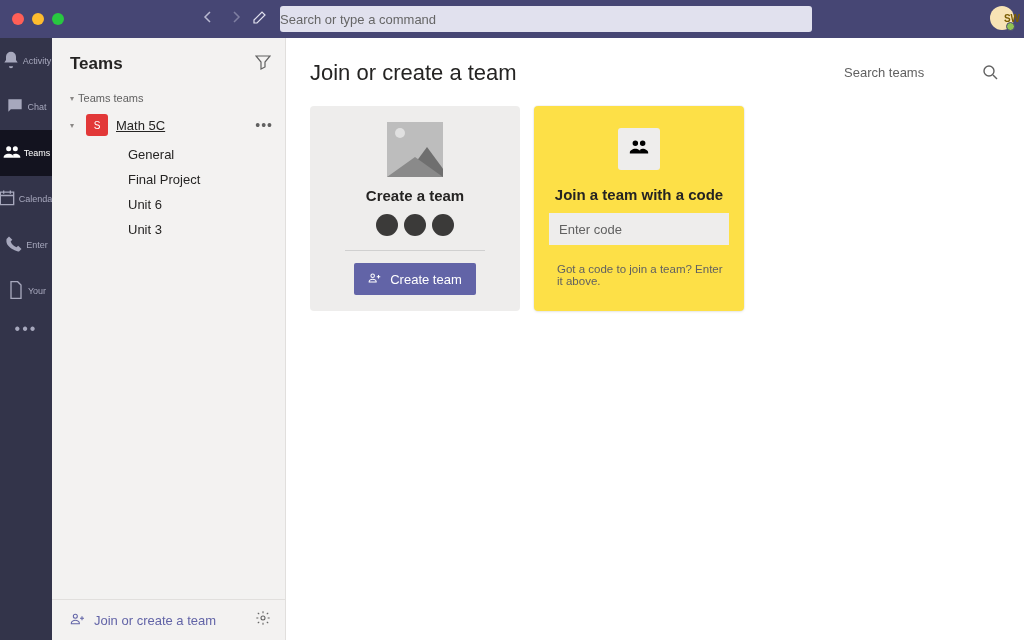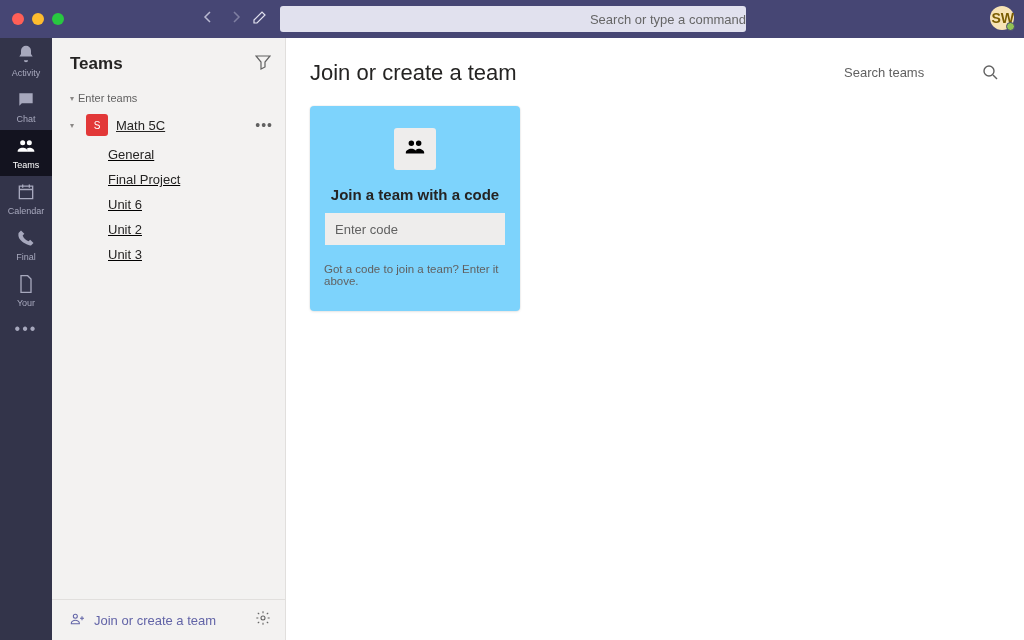--- a/index.html
+++ b/index.html
@@ -9,39 +9,39 @@
   .titlebar {
     height: 38px; background: #464674; display: flex; align-items: center; position: relative;
   }
   .traffic { display: flex; gap: 8px; padding-left: 12px; }
   .traffic span { width: 12px; height: 12px; border-radius: 50%; display: inline-block; }
   .tl-red { background: #ff5f57; } .tl-yellow { background: #febc2e; } .tl-green { background: #28c840; }
   .nav-arrows { position: absolute; left: 200px; display: flex; align-items: center; gap: 12px; color: #b9b9d1; }
   .nav-arrows svg, .compose svg { width: 16px; height: 16px; }
   .compose { position: absolute; left: 252px; color: #e1e1ee; }
   .searchbar {
-    position: absolute; left: 280px; top: 6px; width: 466px; height: 26px;
-    background: #e1e1ee; border-radius: 3px; display: flex; align-items: center; justify-content: flex-end;
+    position: absolute; left: 280px; top: 6px; width: 532px; height: 26px;
+    background: #e1e1ee; border-radius: 3px; display: flex; align-items: center; justify-content: flex-start;
     color: #666; font-size: 13px;
   }
   .avatar {
     position: absolute; right: 10px; top: 6px; width: 24px; height: 24px; border-radius: 50%;
-    background: #f7e3b5; color: #7a5c00; font-size: 14px; font-weight: 600;
-    display: flex; align-items: center; justify-content: flex-end; padding-left: 20px;
+    background: #f7e3b5; color: #7a5c00; font-size: 10px; font-weight: 600;
+    display: flex; align-items: center; justify-content: center; padding-left: 20px;
   }
   .presence { position: absolute; right: 9px; top: 22px; width: 9px; height: 9px; border-radius: 50%; background: #92c353; border: 1.5px solid #464674; }
 
   .body { display: flex; height: 602px; }
 
   
   .rail {
     width: 52px; background: #33344a; display: flex; flex-direction: column; align-items: center;
     color: #a7a8bd; font-size: 9px;
   }
-  .rail-item { width: 52px; height: 46px; display: flex; flex-direction: column; align-items: center; justify-content: center; gap: 2px; cursor: pointer; }
+  .rail-item { width: 52px; height: 46px; display: flex; align-items: center; justify-content: center; gap: 2px; cursor: pointer; }
   .rail-item.active { background: #13131f; color: #fff; }
   .rail-item svg { width: 20px; height: 20px; }
   .rail-spacer { flex: 1; }
   .rail-bottom { width: 52px; display: flex; flex-direction: column; align-items: center; padding-bottom: 6px; }
   .rail-bottom .rail-item { height: 44px; }
   .rail-phone {
     width: 44px; height: 36px; border: 1px solid #666; margin: 4px; display: flex; align-items: center; justify-content: center;
   }
 
   
@@ -51,21 +51,21 @@
   .sidebar-header { display: flex; align-items: center; justify-content: space-between; padding: 16px 14px 12px 18px; }
   .sidebar-header h2 { font-size: 17px; font-weight: 700; color: #252423; }
   .filter-icon { color: #616161; }
   .section-label { font-size: 11px; color: #616161; padding: 6px 0 4px 18px; display:flex; align-items:center; gap:4px;}
   .section-label .chev { font-size: 8px; color:#8a8886;}
   .team-row { display: flex; align-items: center; padding: 6px 12px 6px 18px; gap: 8px; cursor: pointer; }
   .team-row .chev { font-size: 8px; color:#8a8886; width:8px;}
   .team-icon { width: 22px; height: 22px; background: #e23838; border-radius: 3px; color:#fff; font-size:10px; display:flex;align-items:center;justify-content:center;}
   .team-name { font-size: 13px; color: #252423; flex:1;text-decoration:underline; }
   .more-dots { color:#616161; font-size:14px; letter-spacing:1px;}
-  .channel-list { padding-left: 56px; text-decoration: underline; }
+  .channel-list { padding-left: 76px; }
   .channel { font-size: 13px; color: #252423; padding: 5px 0; cursor:pointer; }
   .sidebar-footer { margin-top: auto; border-top:1px solid #e1dfdd; display:flex; align-items:center; justify-content:space-between; padding: 10px 14px 10px 18px;}
   .join-link { color:#6264a7; font-size:13px; display:flex; align-items:center; gap:8px;}
   .gear { color:#616161; }
 
   
   .main { flex: 1; background: #fff; padding: 20px 24px; }
   .main-header { display:flex; align-items:center; justify-content:space-between; margin-bottom: 18px;}
   .main-header h1 { font-size: 22px; font-weight: 400; color: #252423; }
   .search-teams { position: relative; }
@@ -75,40 +75,40 @@
   }
   .search-teams input::placeholder { color: #616161; }
   .search-teams .sicon { position:absolute; right:2px; top:6px; color:#616161;}
 
   .cards { display:flex; gap: 14px; }
   .card {
     width: 210px; height: 205px; border-radius: 4px; display:flex; flex-direction:column; align-items:center;
     padding: 16px 14px; position:relative;
   }
   .card-create { background: #eeedec; }
-  .card-join { background: #7dd3fc; box-shadow: 0 1px 3px rgba(0,0,0,0.08), 0 0 0 1px rgba(0,0,0,0.03); }
+  .card-join { background: #fde047; box-shadow: 0 1px 3px rgba(0,0,0,0.08), 0 0 0 1px rgba(0,0,0,0.03); }
   .tile-img { width: 56px; height: 56px; background: #bdbdbd; position:relative; overflow:hidden; margin-bottom:10px;}
   .tile-img .tri1 { position:absolute; left:0; bottom:0; width:0;height:0; border-left:28px solid transparent; border-right:28px solid transparent; border-bottom:20px solid #8a8a8a;}
   .tile-img .tri2 { position:absolute; right:-6px; bottom:0; width:0;height:0; border-left:22px solid transparent; border-right:22px solid transparent; border-bottom:30px solid #6f6f6f;}
   .tile-img .sun { position:absolute; left:8px; top:6px; width:10px;height:10px;border-radius:50%; background:#e0e0e0;}
   .tile-join { width: 42px; height: 42px; background:#eeedec; border-radius:3px; display:flex;align-items:center;justify-content:center; margin-bottom:16px; margin-top:6px;}
   .card h3 { font-size: 15px; font-weight: 600; color:#252423; margin-bottom: 10px;}
   .people-row { display:flex; gap:6px; margin-bottom: 14px;}
   .people-row span { width:22px;height:22px;border-radius:50%; background:#3b3a39; display:inline-block;}
   .primary-btn {
     background:#6264a7; color:#fff; border:none; border-radius:2px; height:32px; padding: 0 14px;
     font-size:13px; display:flex; align-items:center; gap:8px; cursor:pointer;
   }
   .card-create hr { width: 140px; border:none; border-top:1px solid #d0d0d0; margin: 0 0 12px 0;}
   .code-input {
     width: 180px; height: 32px; background:#eeedec; border:none; padding: 0 10px; font-size:13px;
     color:#252423; outline:none; margin-bottom: 18px;
   }
   .code-input::placeholder { color:#616161; }
-  .hint { font-size: 11.5px; color:#616161; }
+  .hint { font-size: 11.5px; color:#616161;margin-left:9px; }
 
   svg { fill: currentColor; }
 </style>
 </head>
 <body>
 
 <div class="titlebar">
   <div class="traffic">
     <span class="tl-red"></span>
     <span class="tl-yellow"></span>
@@ -160,21 +160,21 @@
     <div class="rail-item">
       <span><svg viewBox="0 0 24 24">
             <path d="M4 5h16v15H4V5zm0 4h16M8 3v4m8-4v4" stroke="currentColor" stroke-width="1.6" fill="none"></path>
           </svg></span>
       <span>Calendar</span>
     </div>
     <div class="rail-item">
       <span><svg viewBox="0 0 24 24">
             <path d="M6 3l4 4-2 2a12 12 0 007 7l2-2 4 4-3 3c-2 0-8-2-12-6S3 8 3 6l3-3z"></path>
           </svg></span>
-      <span>Final</span>
+      <span>Enter</span>
     </div>
     <div class="rail-item">
       <span><svg viewBox="0 0 24 24">
             <path d="M6 2h8l4 4v16H6V2z" stroke="currentColor" stroke-width="1.6" fill="none"></path>
           </svg></span>
       <span>Your</span>
     </div>
     <div class="rail-item" style="height:30px">
       <span style="font-size:16px;letter-spacing:2px">•••</span>
     </div>
@@ -185,35 +185,34 @@
     <div class="sidebar-header">
       <h2>Teams</h2>
       <span class="filter-icon">
         <svg width="16" height="16" viewBox="0 0 16 16">
             <path d="M1 2h14l-5 6v5l-4 2v-7L1 2z" stroke="currentColor" stroke-width="1.2" fill="none"></path>
           </svg>
       </span>
     </div>
     <div class="section-label">
       <span class="chev">▾</span>
-      <span>Enter teams</span>
+      <span>Teams teams</span>
     </div>
     <div class="team-row">
       <span class="chev">▾</span>
       <span class="team-icon">
           <span>S</span>
         </span>
       <span class="team-name">Math 5C</span>
       <span class="more-dots">•••</span>
     </div>
     <div class="channel-list">
       <div class="channel">General</div>
       <div class="channel">Final Project</div>
       <div class="channel">Unit 6</div>
-      <div class="channel">Unit 2</div>
       <div class="channel">Unit 3</div>
     </div>
     <div class="sidebar-footer">
       <div class="join-link">
         <span><svg width="16" height="16" viewBox="0 0 24 24" fill="#6264a7">
               <path d="M8 11a3 3 0 100-6 3 3 0 000 6zM2 19v-1c0-2 3-4 6-4s6 2 6 4v1H2zM18 8v6m-3-3h6" stroke="#6264a7" stroke-width="1.6" fill="none"></path>
             </svg></span>
         <span>Join or create a team</span>
       </div>
       <span class="gear">
@@ -231,20 +230,40 @@
       <div class="search-teams">
         <input type="text" placeholder="Search teams" style="">
         <span class="sicon"><svg width="16" height="16" viewBox="0 0 16 16">
               <circle cx="7" cy="7" r="5" stroke="currentColor" stroke-width="1.4" fill="none"></circle>
               <path d="M11 11l4 4" stroke="currentColor" stroke-width="1.4"></path>
             </svg></span>
       </div>
     </div>
 
     <div class="cards">
+      <div class="card card-create">
+        <div class="tile-img">
+          <span class="sun"></span>
+            <span class="tri2"></span>
+            <span class="tri1"></span>
+        </div>
+        <h3>Create a team</h3>
+        <div class="people-row">
+          <span></span>
+          <span></span>
+          <span></span>
+        </div>
+        <hr>
+        <button class="primary-btn">
+          <span><svg width="14" height="14" viewBox="0 0 24 24" fill="#fff">
+                <path d="M8 11a3 3 0 100-6 3 3 0 000 6zM2 19v-1c0-2 3-4 6-4s6 2 6 4v1H2zM18 7v6m-3-3h6" stroke="#fff" stroke-width="1.8" fill="none"></path>
+              </svg></span>
+          <span>Create team</span>
+        </button>
+      </div>
 
       <div class="card card-join">
         <div class="tile-join">
           <span><svg width="22" height="22" viewBox="0 0 24 24" fill="#33344a">
                 <path d="M8 11a3 3 0 100-6 3 3 0 000 6zm8 0a3 3 0 100-6 3 3 0 000 6zM2 19v-1c0-2 3-4 6-4s6 2 6 4v1H2zm12 0v-1c0-1-.4-2-1.2-2.8C14 14.5 15 14 16 14c3 0 6 2 6 4v1h-8z"></path>
               </svg></span>
         </div>
         <h3>Join a team with a code</h3>
         <input class="code-input" type="text" placeholder="Enter code" style="">
         <div class="hint">Got a code to join a team? Enter it above.</div>

